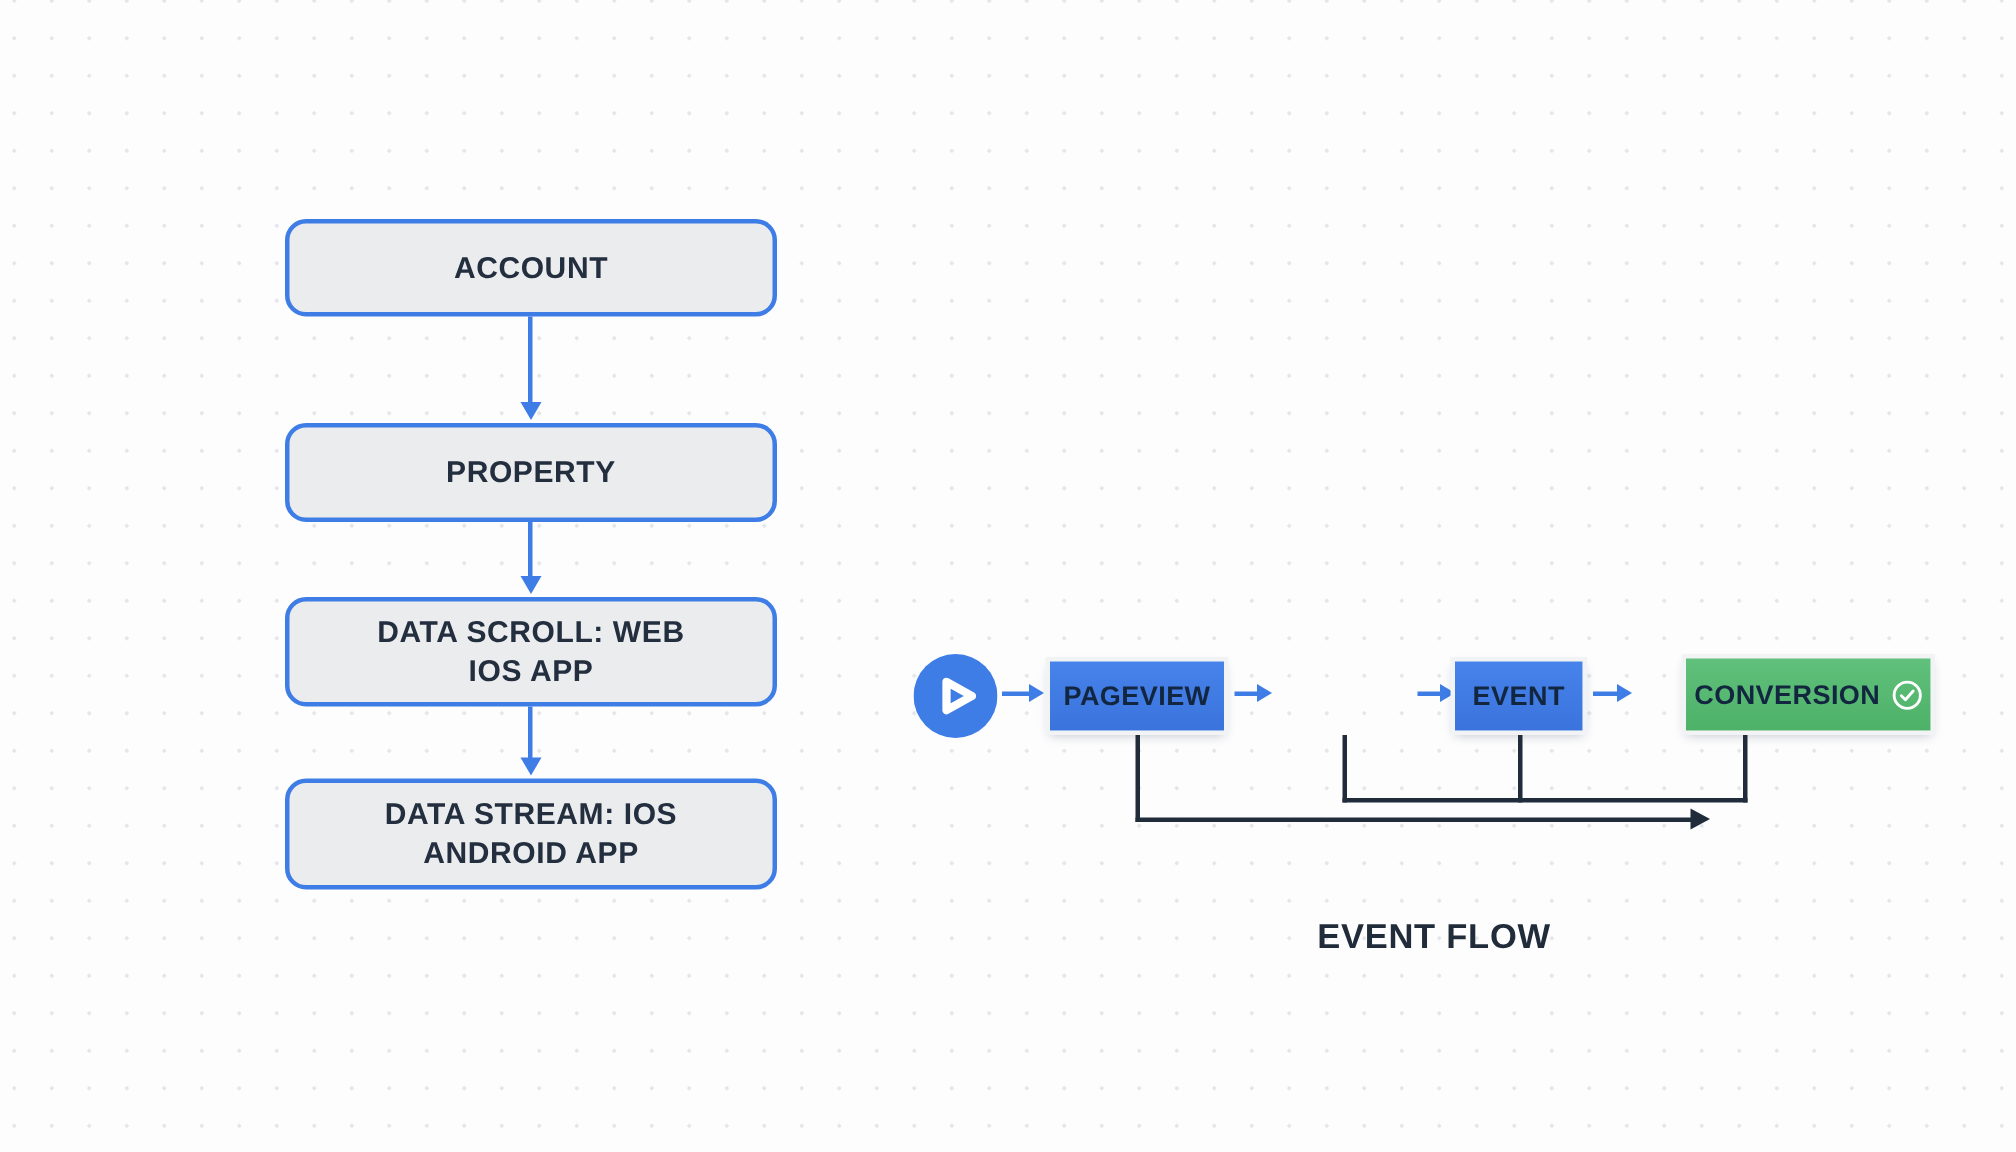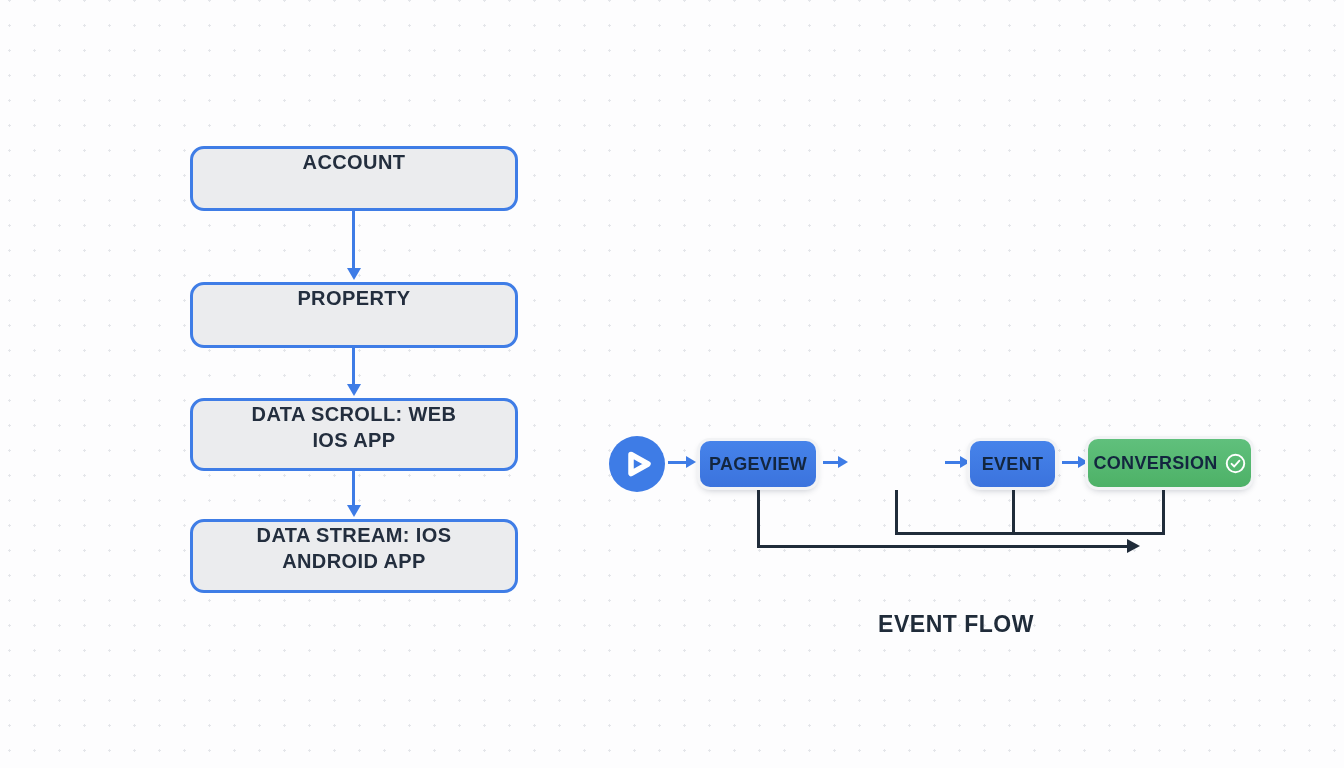--- a/index.html
+++ b/index.html
@@ -18,21 +18,21 @@
     background-image:radial-gradient(circle, #e4e6ea 1.3px, rgba(0,0,0,0) 1.4px);
     background-size:25px 25px;
     background-position:22px 13px;
   }
 
   
   .hn{
     position:absolute; left:190px; width:328px; box-sizing:border-box;
     border:3px solid var(--blue-border); border-radius:14px;
     background:var(--node-fill);
-    display:flex; justify-content:center;
+    display:flex; align-items:center; justify-content:center;
     text-align:center; font-weight:bold; font-size:20px; line-height:26px;
     letter-spacing:.4px; color:#232e3e; white-space:pre-line;
   }
   .hn1{top:146px;height:65px}
   .hn2{top:282px;height:66px}
   .hn3{top:398px;height:73px}
   .hn4{top:519px;height:74px}
 
   .stem-v{position:absolute; left:352px; width:3px; background:var(--blue);}
   .sv1{top:211px;height:58px}
@@ -44,31 +44,31 @@
     border-top:12px solid var(--blue);
   }
   .hd1{top:268px}.hd2{top:384px}.hd3{top:505px}
 
   
   .play{
     position:absolute; left:609px; top:436px; width:56px; height:56px;
   }
   .ev{
     position:absolute; top:441px; height:46px; box-sizing:border-box;
-    border-radius:10px;
+    border-radius:0;
     background:linear-gradient(180deg,#4683ea,#3b73dd);
     box-shadow:0 0 0 3px var(--ring), 0 3px 7px rgba(30,40,60,.28);
     display:flex; align-items:center; justify-content:center; gap:7px;
     font-weight:bold; font-size:18px; letter-spacing:.3px; color:#13263f;
   }
   .e1{left:700px;width:116px}
   .e2{left:848px;width:90px}
   .e3{left:970px;width:85px}
   .e4{
-    left:1088px; top:439px; width:163px; height:48px;
+    left:1124px; top:439px; width:163px; height:48px;
     background:linear-gradient(180deg,#60c07c,#4db167);
   }
   .check{width:21px;height:21px;display:inline-flex;}
 
   .stem-h{position:absolute; top:461px; height:3px; background:var(--blue);}
   .bh1{left:668px;width:18px}
   .bh2{left:823px;width:15px}
   .bh3{left:945px;width:15px}
   .bh4{left:1062px;width:16px}
   .head-right{

